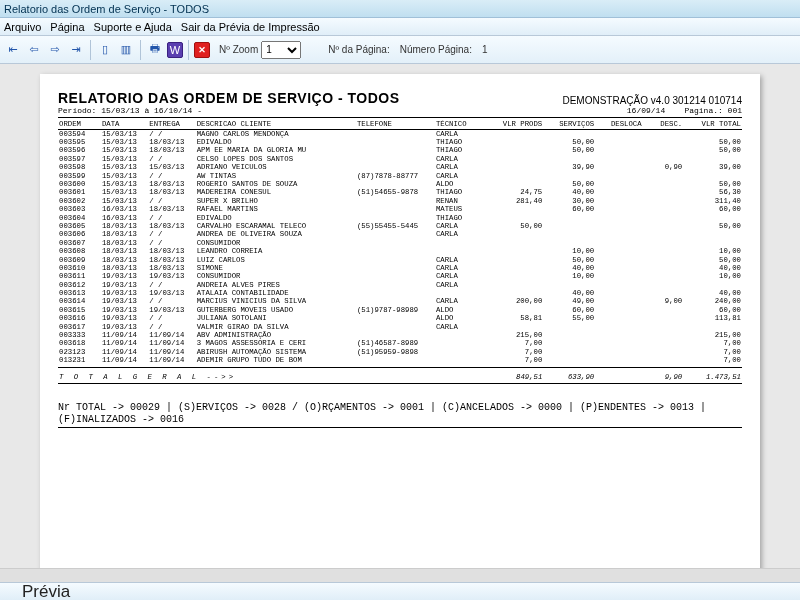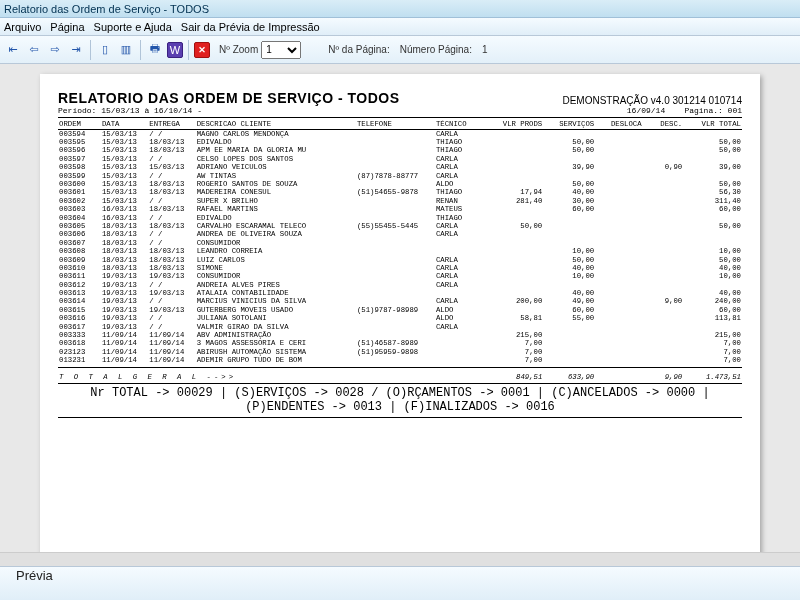--- a/index.html
+++ b/index.html
@@ -81,27 +81,27 @@
 .rtitle { font-size: 14px; font-weight: bold; letter-spacing: .5px; font-family: Arial, sans-serif; }
 .rver { font-size: 10px; font-family: Arial, sans-serif; text-align: center; }
 .rperiod { display: flex; justify-content: space-between; font-size: 8px; }
 hr { border: none; border-top: 1px solid #000; margin: 2px 0; }
 table { width: 100%; border-collapse: collapse; font-size: 7.3px; }
 th, td { text-align: left; padding: 0 1px; white-space: nowrap; overflow: hidden; }
 th { font-weight: normal; }
 td.r, th.r { text-align: right; }
 .totrow td { font-weight: normal; padding-top: 3px; font-style: italic; }
 .totlbl { letter-spacing: 3px; }
-.footline { font-size: 12px; margin-top: 3px; text-align: center; }
+.footline { font-size: 10px; margin-top: 18px; }
 .statusbar {
-  height: 34px;
+  height: 18px;
   background: linear-gradient(#f5fbff,#e0eef8);
   border-top: 1px solid #b8c8d8;
-  font-size: 13px;
-  padding-left: 16px;
+  font-size: 17px;
+  padding-left: 22px;
   line-height: 18px;
   color: #222;
 }
 .scrollstub {
   height: 14px;
   background: #e0e0e0;
   border-top: 1px solid #ccc;
 }
 </style>
 </head>
@@ -282,21 +282,21 @@
             <td class="r"></td>
             <td class="r">50,00</td>
           </tr>
           <tr>
             <td>003601</td>
             <td>15/03/13</td>
             <td>18/03/13</td>
             <td>MADEREIRA  CONESUL</td>
             <td>(51)54655-9878</td>
             <td>THIAGO</td>
-            <td class="r">17,94</td>
+            <td class="r">24,75</td>
             <td class="r">40,00</td>
             <td class="r"></td>
             <td class="r"></td>
             <td class="r">56,30</td>
           </tr>
           <tr>
             <td>003602</td>
             <td>15/03/13</td>
             <td>  /  /</td>
             <td>SUPER X BRILHO</td>

